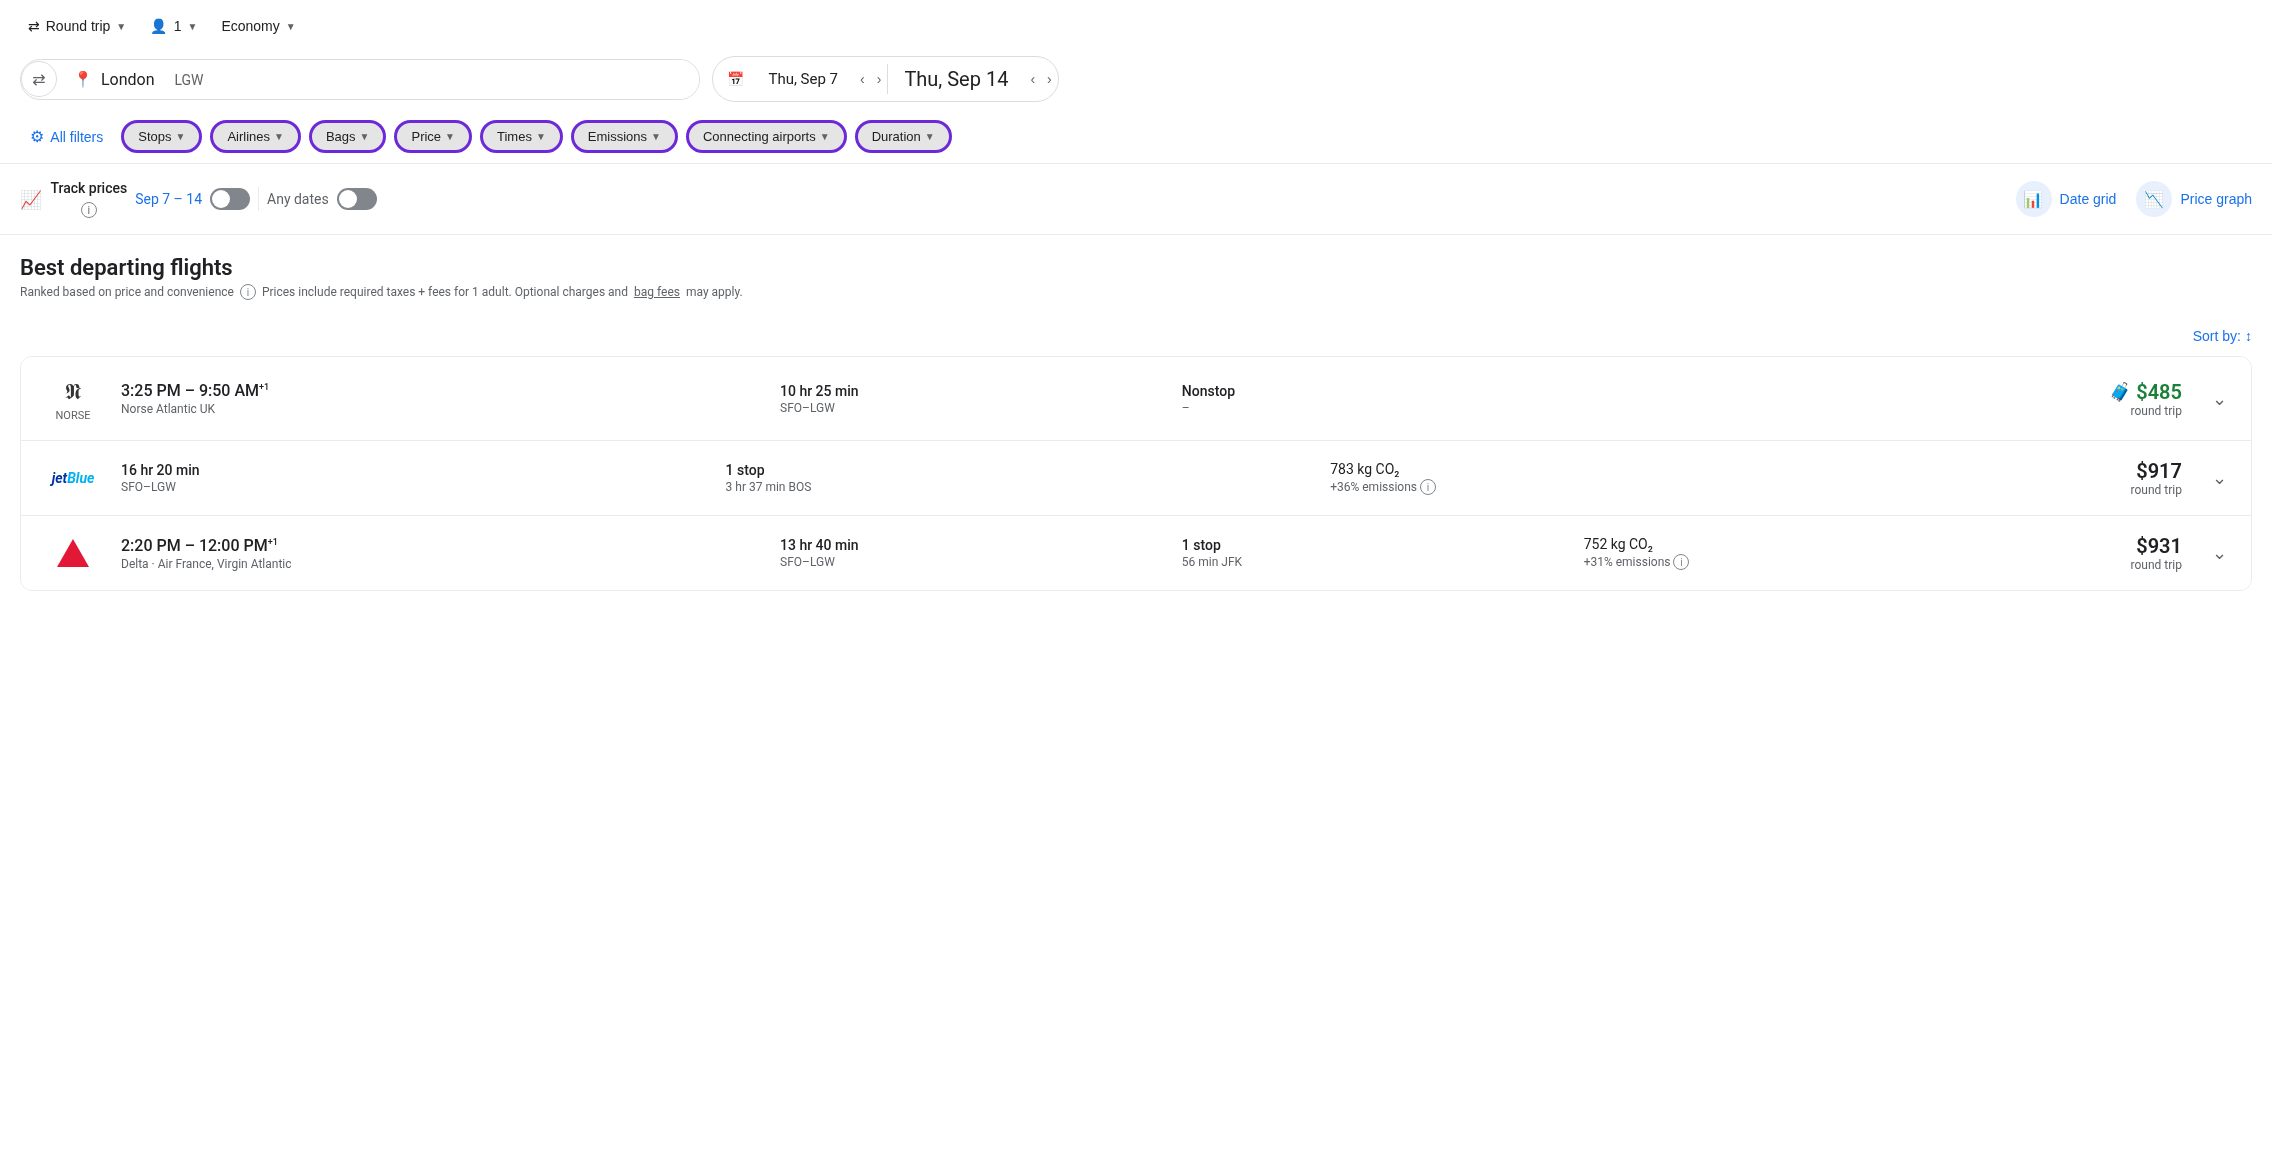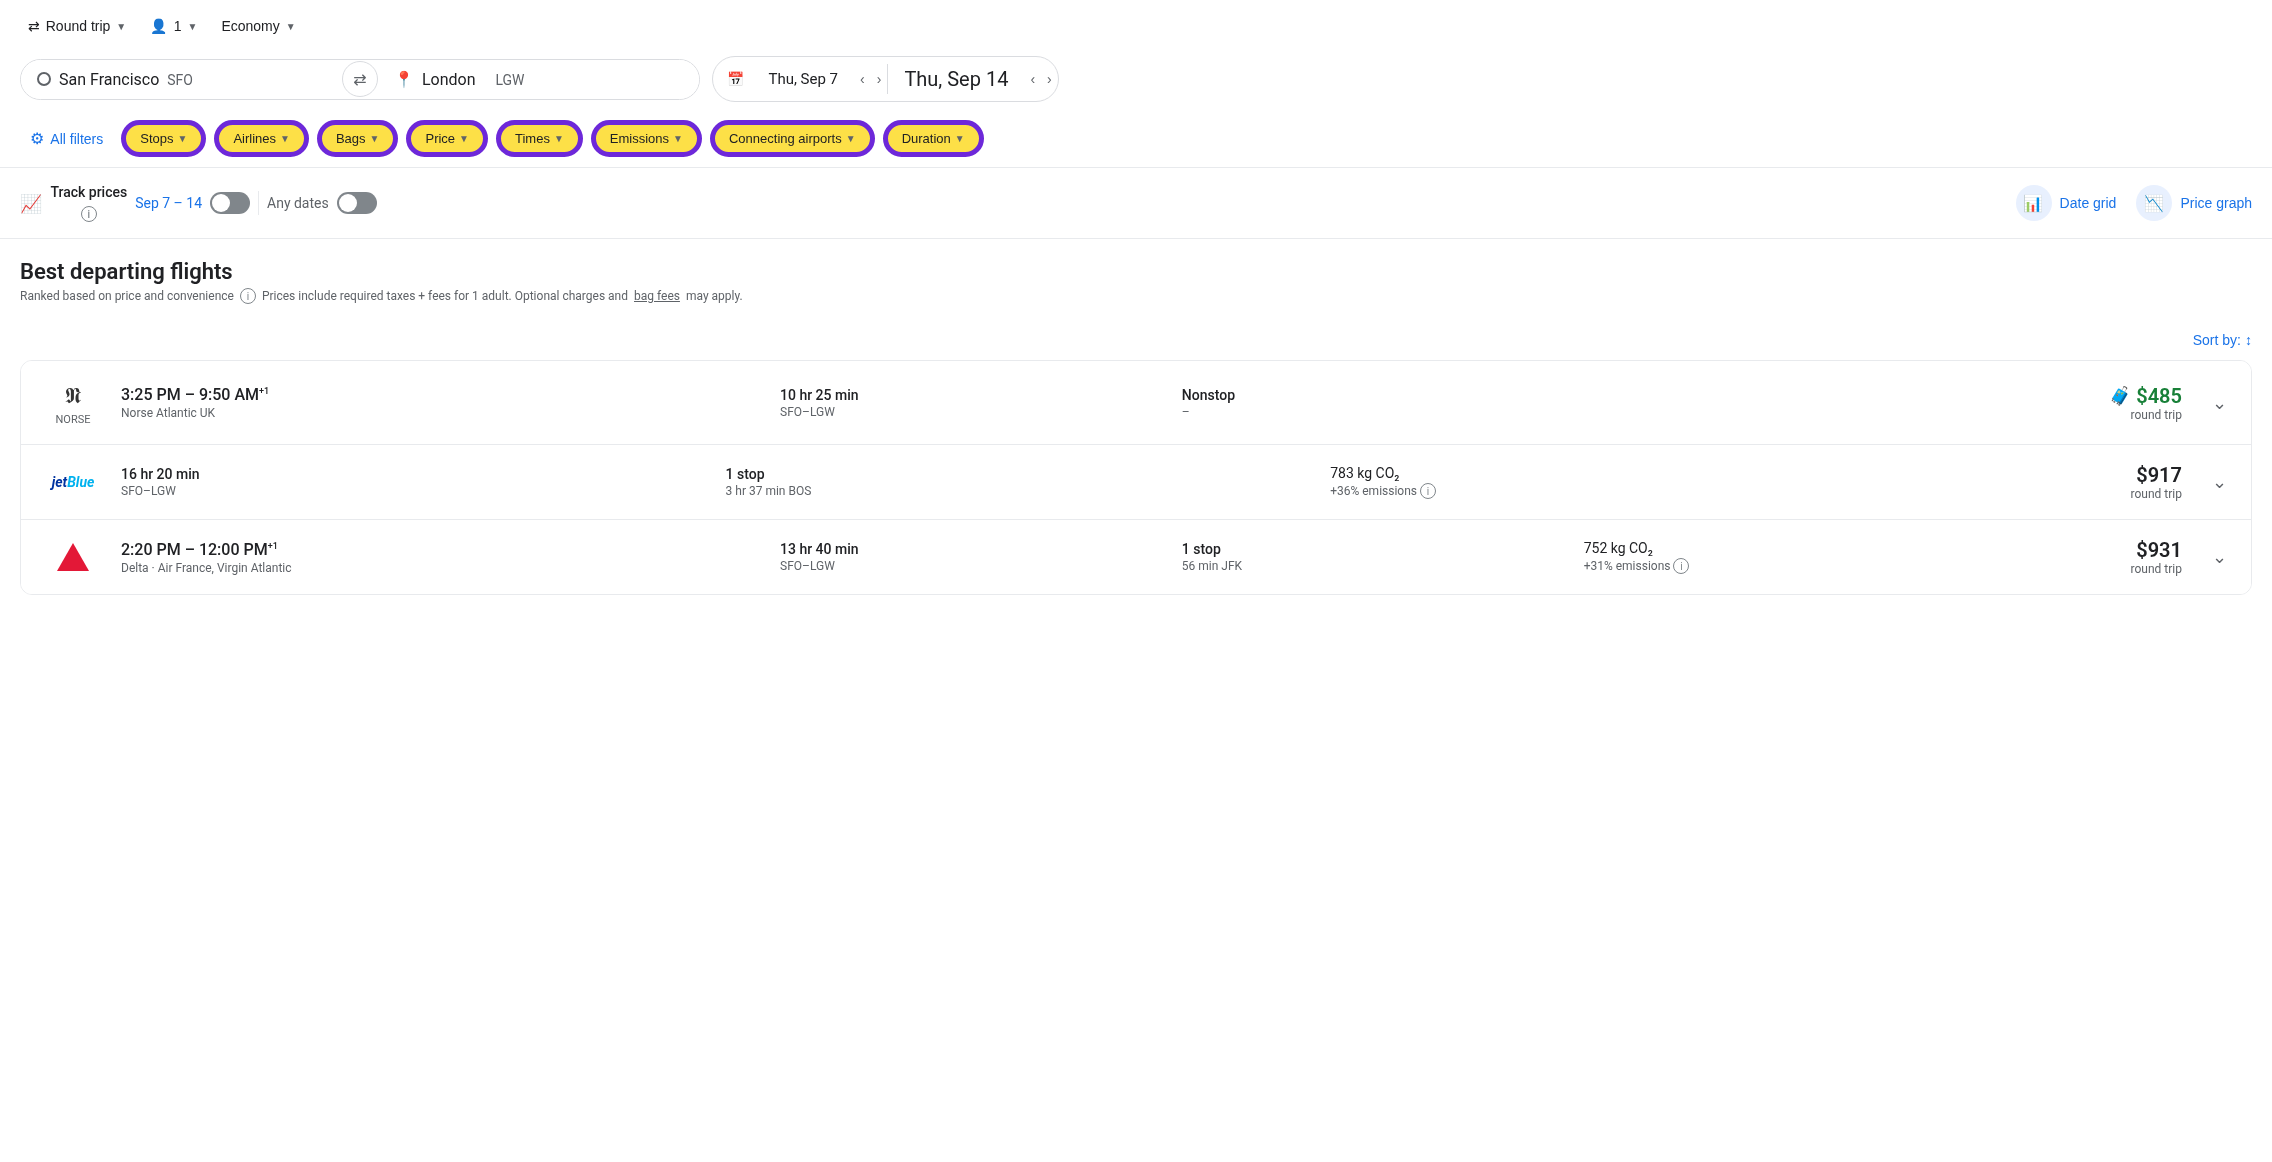--- a/index.html
+++ b/index.html
@@ -12,21 +12,21 @@
     .search-bar { display: flex; align-items: center; gap: 0; padding: 8px 20px; }
     .origin-dest-wrap { display: flex; align-items: center; border: 1px solid #dadce0; border-radius: 24px; overflow: hidden; flex: 1; max-width: 680px; }
     .origin-input, .dest-input { display: flex; align-items: center; gap: 8px; padding: 10px 16px; flex: 1; border: none; outline: none; font-size: 16px; background: #fff; }
     .swap-btn { background: #fff; border: 1px solid #dadce0; border-radius: 50%; width: 36px; height: 36px; display: flex; align-items: center; justify-content: center; cursor: pointer; flex-shrink: 0; color: #5f6368; font-size: 16px; }
     .date-wrap { display: flex; align-items: center; gap: 0; border: 1px solid #dadce0; border-radius: 24px; margin-left: 12px; overflow: hidden; }
     .date-field { display: flex; align-items: center; gap: 8px; padding: 10px 16px; cursor: pointer; background: #fff; font-size: 15px; }
     .date-sep { width: 1px; height: 30px; background: #dadce0; }
     .date-nav { background: none; border: none; cursor: pointer; padding: 8px 6px; color: #5f6368; font-size: 14px; }
     
     .filter-bar { display: flex; align-items: center; gap: 8px; padding: 10px 20px; border-bottom: 1px solid #e8eaed; flex-wrap: wrap; }
-    .filter-btn { display: flex; align-items: center; gap: 4px; border: 5px solid #6d28d9; border-radius: 20px; padding: 6px 14px; background: #fde047; cursor: pointer; font-size: 13px; color: #202124; white-space: nowrap; }
+    .filter-btn { display: flex; align-items: center; gap: 4px; border: 3px solid #6d28d9; border-radius: 20px; padding: 6px 14px; background: #e5e5e5; cursor: pointer; font-size: 13px; color: #202124; white-space: nowrap; }
     .all-filters-btn { display: flex; align-items: center; gap: 6px; background: none; border: none; cursor: pointer; color: #1a73e8; font-size: 14px; padding: 6px 10px; }
     
     .track-bar { display: flex; align-items: center; padding: 16px 20px; gap: 16px; border-bottom: 1px solid #e8eaed; }
     .track-left { display: flex; align-items: center; gap: 8px; flex: 1; }
     .track-label { display: flex; align-items: center; gap: 6px; font-size: 14px; font-weight: 500; flex-direction: column; }
     .info-icon { width: 16px; height: 16px; border-radius: 50%; border: 1px solid #80868b; display: flex; align-items: center; justify-content: center; font-size: 10px; color: #80868b; }
     .date-range-text { color: #1a73e8; font-size: 14px; }
     .toggle { width: 40px; height: 22px; background: #80868b; border-radius: 11px; position: relative; cursor: pointer; }
     .toggle-thumb { position: absolute; top: 2px; left: 2px; width: 18px; height: 18px; background: #fff; border-radius: 50%; transition: left 0.2s; }
     .track-divider { width: 1px; height: 24px; background: #e8eaed; }
@@ -96,27 +96,20 @@
     <span class="chevron-down">▼</span>
   </button>
   <button class="top-bar-btn">
     <span>Economy</span>
     <span class="chevron-down">▼</span>
   </button>
 </div>
 
 <div class="search-bar">
   <div class="origin-dest-wrap">
-    <div class="origin-input">
-      <span style="width:14px;height:14px;border:2px solid #5f6368;border-radius:50%;display:inline-block;flex-shrink:0;"></span>
-      <span>
-        <span style="font-weight:400;">San Francisco</span>
-        <span style="color:#5f6368;font-size:14px;margin-left:4px;">SFO</span>
-      </span>
-    </div>
     <button class="swap-btn">⇄</button>
     <div class="dest-input">
       <span style="color:#5f6368;">📍</span>
       <span>
         <span style="font-weight:400;">London</span>
         <span style="color:#5f6368;font-size:14px;margin-left:16px;">LGW</span>
       </span>
     </div>
   </div>
   <div class="date-wrap">

